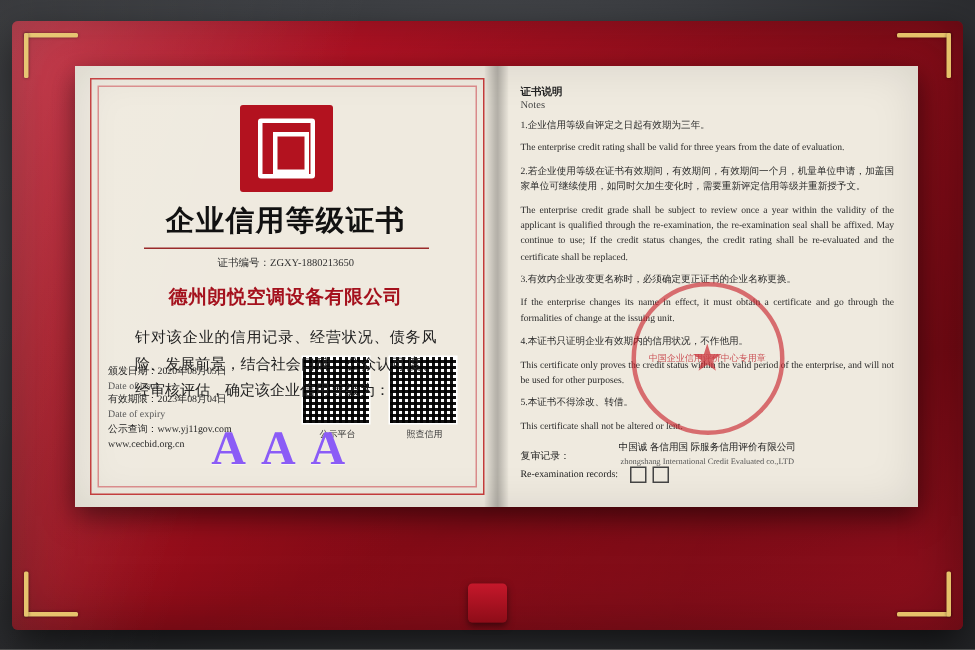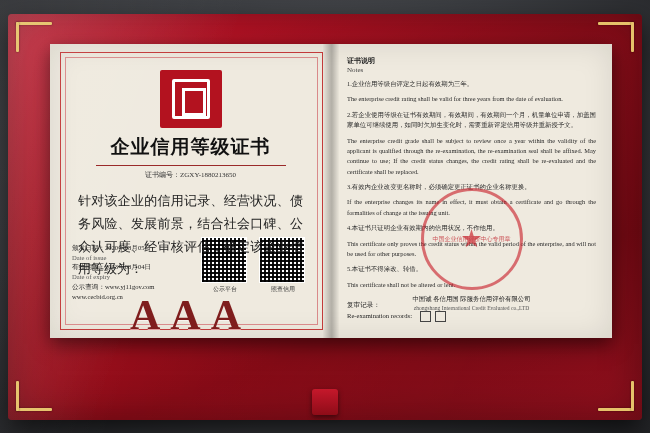--- a/index.html
+++ b/index.html
@@ -42,22 +42,22 @@
       background:#b3121f;border-radius:2px;}
   .emblem:before{content:"";position:absolute;left:12px;top:9px;right:12px;bottom:9px;
       border:3px solid #fff;border-radius:2px;}
   .emblem:after{content:"";position:absolute;left:22px;top:18px;width:18px;height:22px;
       border:3px solid #fff;}
   .title-cn{font-size:19px;font-weight:bold;letter-spacing:1px;color:#111;margin-top:6px;}
   .title-en{font-size:8px;color:#333;margin-top:2px;letter-spacing:.2px;}
   .rule{width:190px;height:1px;background:#9a2a2a;margin:5px auto 4px;}
   .certno{font-size:7px;color:#333;margin-top:2px;}
   .company{font-size:12.5px;font-weight:bold;color:#a4111d;margin-top:10px;letter-spacing:.5px;}
-  .body-cn{font-size:13px;color:#222;line-height:1.75;margin:10px 14px 0;text-align:justify;}
-  .grade{font-size:42px;font-weight:bold;color:#7f1d1d;letter-spacing:10px;margin:10px 0 6px;
+  .body-cn{font-size:10px;color:#222;line-height:1.75;margin:10px 26px 0;text-align:justify;}
+  .grade{font-size:32px;font-weight:bold;color:#8b5cf6;letter-spacing:10px;margin:10px 0 6px;
       text-shadow:0 1px 0 rgba(255,255,255,.5);}
   .meta{position:absolute;left:22px;bottom:36px;text-align:left;font-size:6.6px;color:#222;line-height:1.5;}
   .meta .en{color:#555;}
   .qr{position:absolute;right:24px;bottom:44px;display:flex;gap:10px;}
   .qr-box{width:44px;height:44px;background:
       repeating-linear-gradient(0deg,#111 0 2px,#fff 2px 4px),
       repeating-linear-gradient(90deg,#111 0 2px,#fff 2px 4px);
       background-blend-mode:multiply;border:1px solid #fff;}
   .qr-cap{font-size:6px;color:#333;text-align:center;margin-top:2px;}
   .qr-wrap{width:48px;}
@@ -111,20 +111,21 @@
 
   <div class="spread">
 
     <div class="page page-left">
       <div class="frame"></div>
       <div class="lp-inner">
         <div class="emblem"></div>
         <div class="title-cn">企业信用等级证书</div>
         <div class="rule"></div>
         <div class="certno">证书编号：ZGXY-1880213650</div>
+        <div class="company">德州朗悦空调设备有限公司</div>
         <div class="body-cn">针对该企业的信用记录、经营状况、债务风险、发展前景，结合社会口碑、公众认可度、经审核评估，确定该企业信用等级为：</div>
         <div class="grade">AAA</div>
       </div>
 
       <div class="meta">
         <div>颁发日期：2020年08月05日</div>
         <div class="en">Date of issue</div>
         <div>有效期限：2023年08月04日</div>
         <div class="en">Date of expiry</div>
         <div>公示查询：www.yj11gov.com</div>

